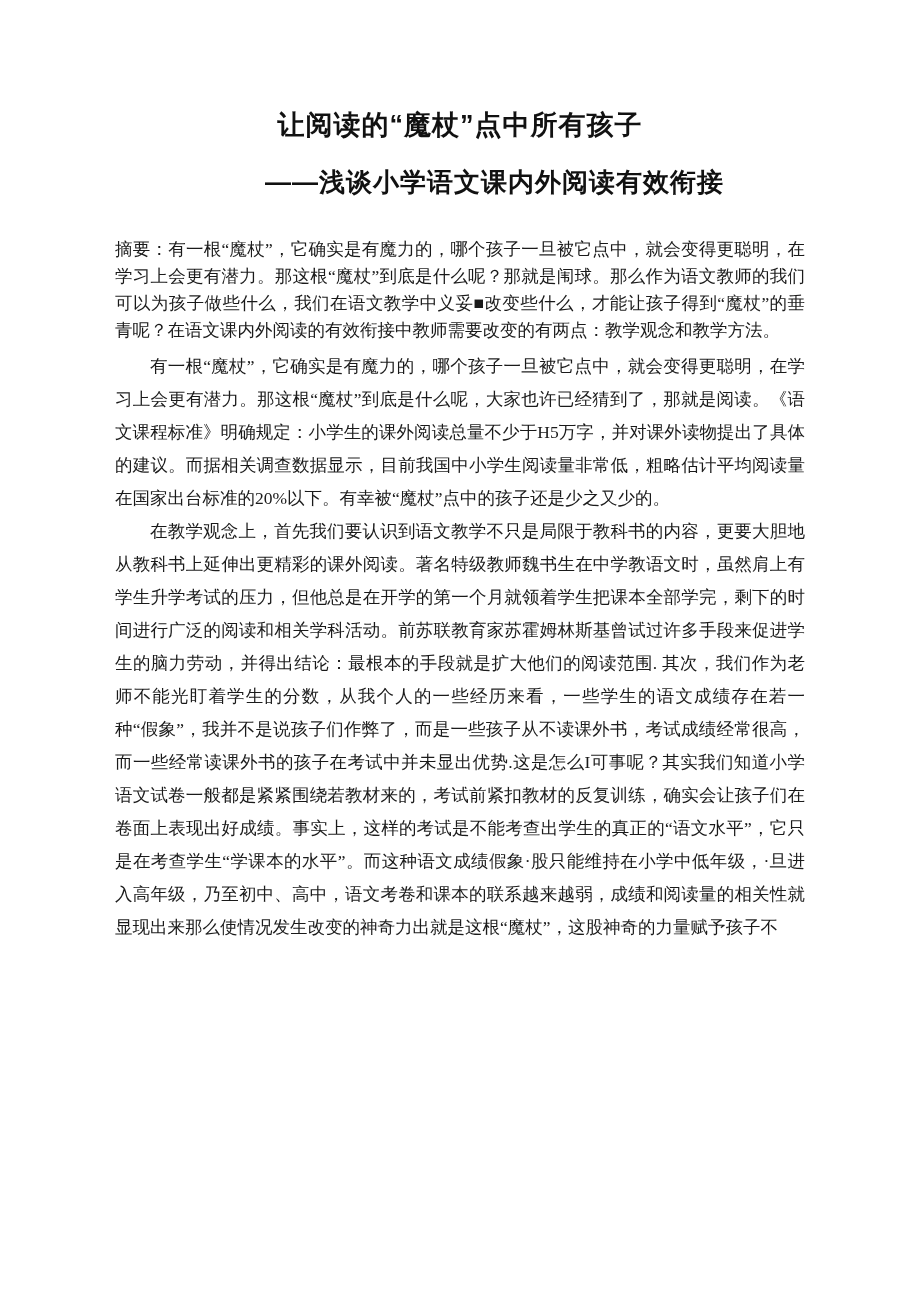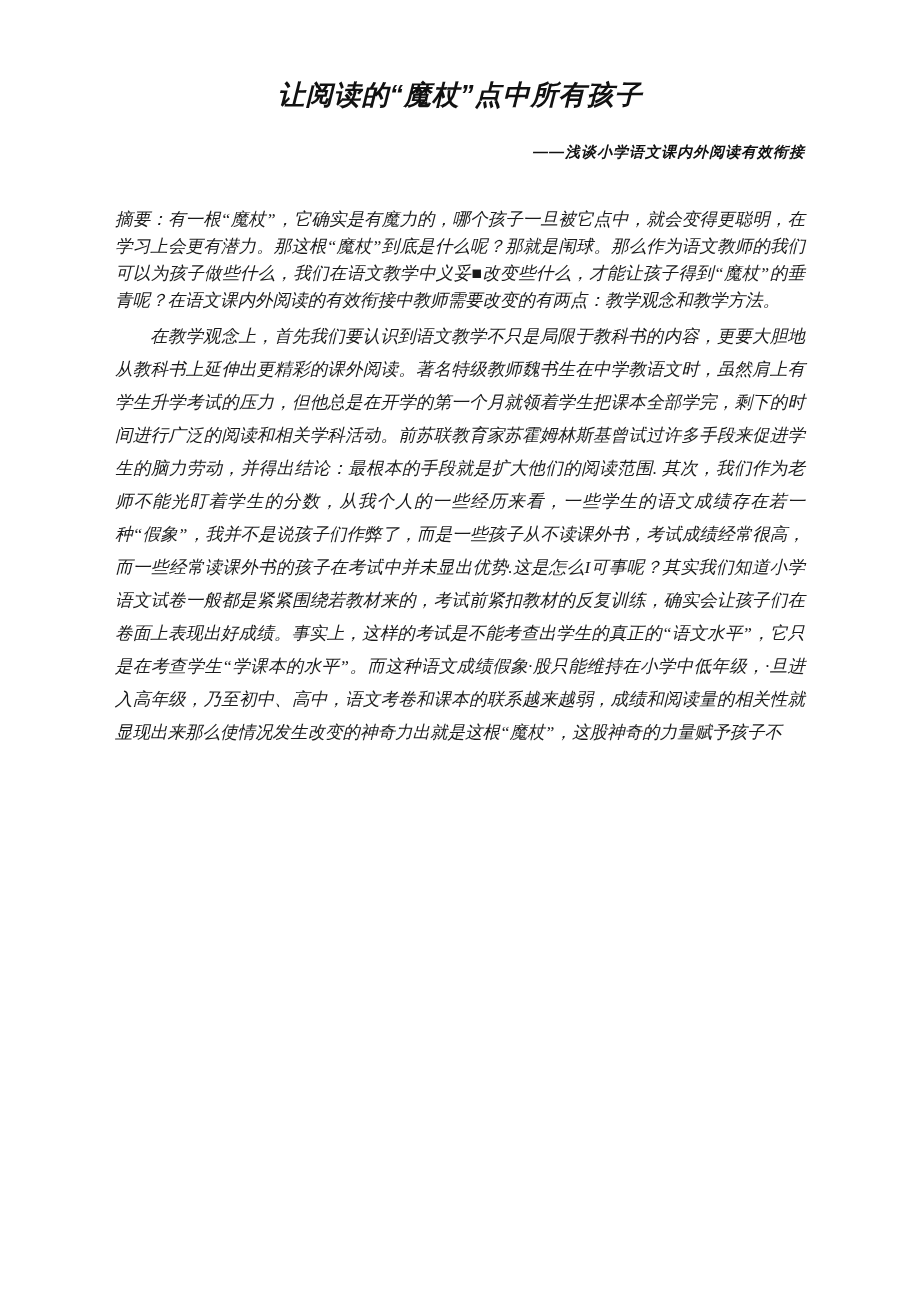--- a/index.html
+++ b/index.html
@@ -7,43 +7,42 @@
     padding: 0;
     background: #ffffff;
   }
   .page {
     position: relative;
     width: 920px;
     height: 1087px;
     margin: 0 auto;
     background: #ffffff;
     box-sizing: border-box;
-    padding: 78px 115px 60px 115px;
+    padding: 108px 115px 60px 115px;
     overflow: hidden;
     color: #1a1a1a;
     font-family: "Liberation Serif", serif;
-    font-style: italic;
   }
   .title {
     margin: 0 0 26px 0;
     text-align: center;
     font-family: "Liberation Sans", sans-serif;
     font-weight: bold;
     font-size: 27px;
     line-height: 34px;
     color: #111111;
     letter-spacing: 1px;
   }
   .subtitle {
     margin: 16px 0 40px 0;
-    text-align: right;
+    text-align: left;
     padding-left: 150px;
     font-family: "Liberation Sans", sans-serif;
     font-weight: bold;
-    font-size: 15px;
+    font-size: 26px;
     line-height: 28px;
     color: #111111;
     letter-spacing: 1px;
   }
   .abstract {
     margin: 0 0 6px 0;
     font-size: 17.5px;
     line-height: 27px;
     text-align: justify;
     text-justify: inter-ideograph;
@@ -67,16 +66,17 @@
 <body>
 
 <div class="page">
   <h1 class="title">让阅读的“魔杖”点中所有孩子</h1>
 
   <h2 class="subtitle">——浅谈小学语文课内外阅读有效衔接</h2>
 
   <p class="abstract">摘要：有一根“魔杖”，它确实是有魔力的，哪个孩子一旦被它点中，就会变得更聪明，在学习上会更有潜力。那这根“魔杖”到底是什么呢？那就是闱球。那么作为语文教师的我们可以为孩子做些什么，我们在语文教学中义妥■改变些什么，才能让孩子得到“魔杖”的垂青呢？在语文课内外阅读的有效衔接中教师需要改变的有两点：教学观念和教学方法。</p>
 
 
+  <p class="body-para">有一根“魔杖”，它确实是有魔力的，哪个孩子一旦被它点中，就会变得更聪明，在学习上会更有潜力。那这根“魔杖”到底是什么呢，大家也许已经猜到了，那就是阅读。《语文课程标准》明确规定：小学生的课外阅读总量不少于H5万字，并对课外读物提出了具体的建议。而据相关调查数据显示，目前我国中小学生阅读量非常低，粗略估计平均阅读量在国家出台标准的20%以下。有幸被“魔杖”点中的孩子还是少之又少的。</p>
 
 
   <p class="body-para">在教学观念上，首先我们要认识到语文教学不只是局限于教科书的内容，更要大胆地从教科书上延伸出更精彩的课外阅读。著名特级教师魏书生在中学教语文时，虽然肩上有学生升学考试的压力，但他总是在开学的第一个月就领着学生把课本全部学完，剩下的时间进行广泛的阅读和相关学科活动。前苏联教育家苏霍姆林斯基曾试过许多手段来促进学生的脑力劳动，并得出结论：最根本的手段就是扩大他们的阅读范围. 其次，我们作为老师不能光盯着学生的分数，从我个人的一些经历来看，一些学生的语文成绩存在若一种“假象”，我并不是说孩子们作弊了，而是一些孩子从不读课外书，考试成绩经常很高，而一些经常读课外书的孩子在考试中并未显出优势.这是怎么I可事呢？其实我们知道小学语文试卷一般都是紧紧围绕若教材来的，考试前紧扣教材的反复训练，确实会让孩子们在卷面上表现出好成绩。事实上，这样的考试是不能考查出学生的真正的“语文水平”，它只是在考查学生“学课本的水平”。而这种语文成绩假象·股只能维持在小学中低年级，·旦进入高年级，乃至初中、高中，语文考卷和课本的联系越来越弱，成绩和阅读量的相关性就显现出来那么使情况发生改变的神奇力出就是这根“魔杖”，这股神奇的力量赋予孩子不</p>
 </div>
 
 </body></html>

